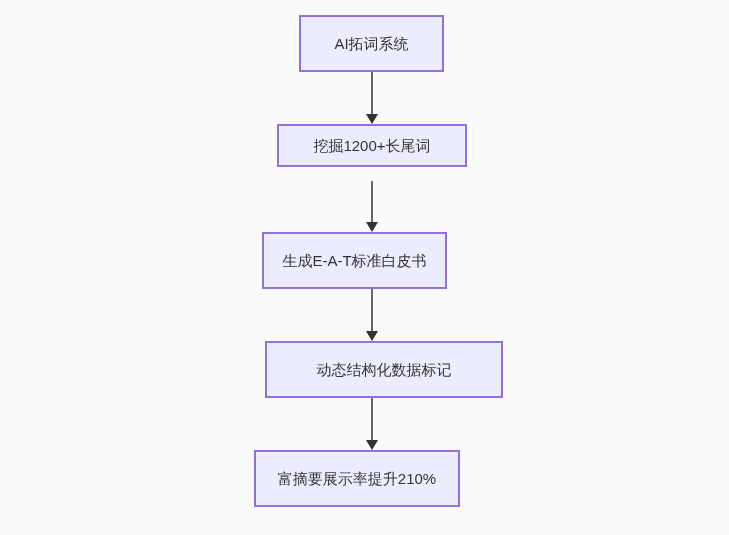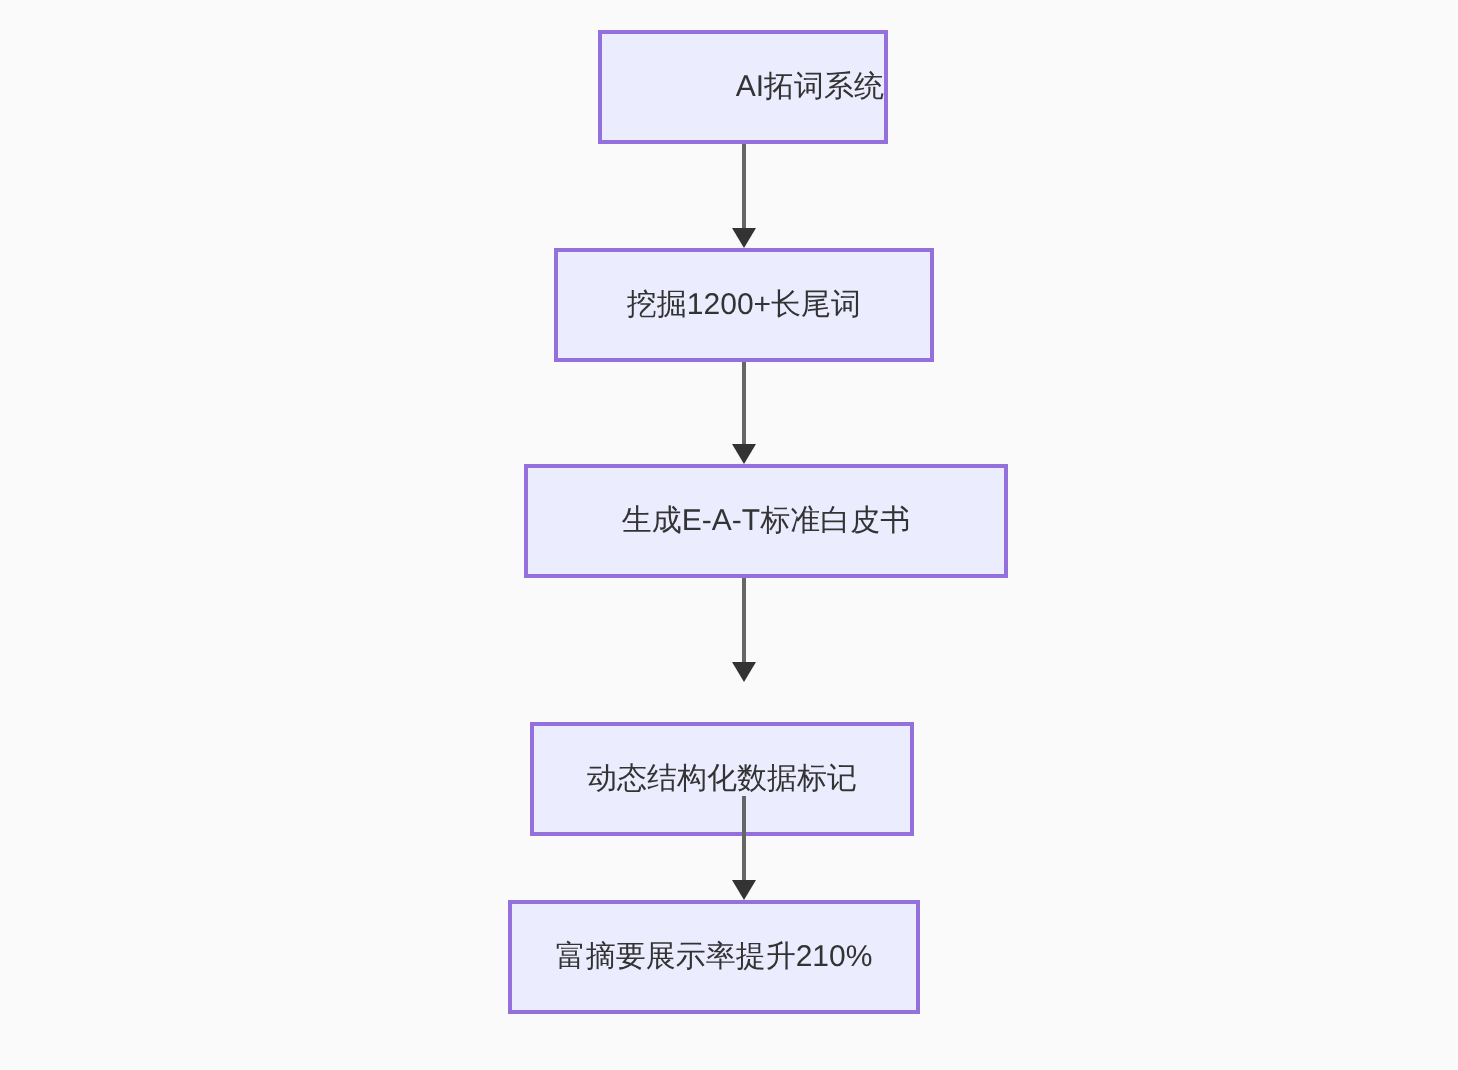--- a/index.html
+++ b/index.html
@@ -24,24 +24,24 @@
     background: var(--node_fill, #ECECFF);
     border: 2px solid var(--node_border, #9370DB);
     display: flex;
     align-items: center;
     justify-content: center;
     color: var(--node_text, #333333);
     font-size: 15px;
     line-height: 1;
     white-space: nowrap;
   }
-  .n0 { left: 299px; top: 15px;  width: 145px; height: 57px; justify-content: flex-end; }
-  .n1 { left: 277px; top: 124px; width: 190px; height: 57px; }
-  .n2 { left: 262px; top: 232px; width: 242px; height: 57px; }
-  .n3 { left: 265px; top: 341px; width: 192px; height: 57px; margin-top: 20px; }
+  .n0 { left: 299px; top: 15px;  width: 145px; height: 57px; }
+  .n1 { left: 277px; top: 124px; width: 190px; height: 43px; }
+  .n2 { left: 262px; top: 232px; width: 185px; height: 57px; }
+  .n3 { left: 265px; top: 341px; width: 238px; height: 57px; }
   .n4 { left: 254px; top: 450px; width: 206px; height: 57px; }
 
   .arrow {
     position: absolute;
     left: 365px;
     width: 13px;
     display: flex;
     flex-direction: column;
     align-items: center;
   }

